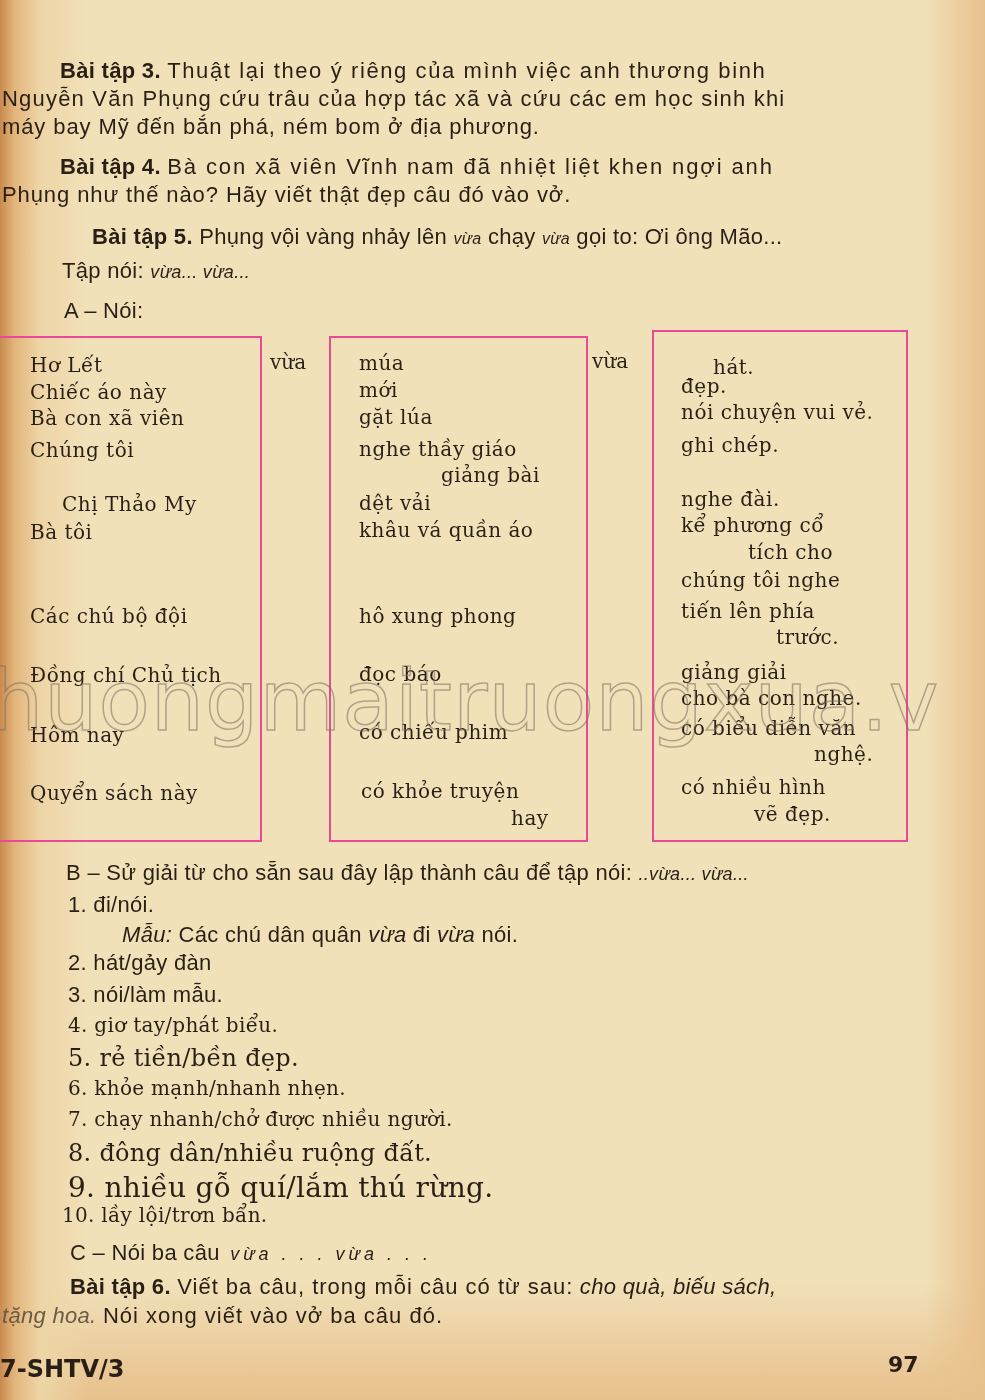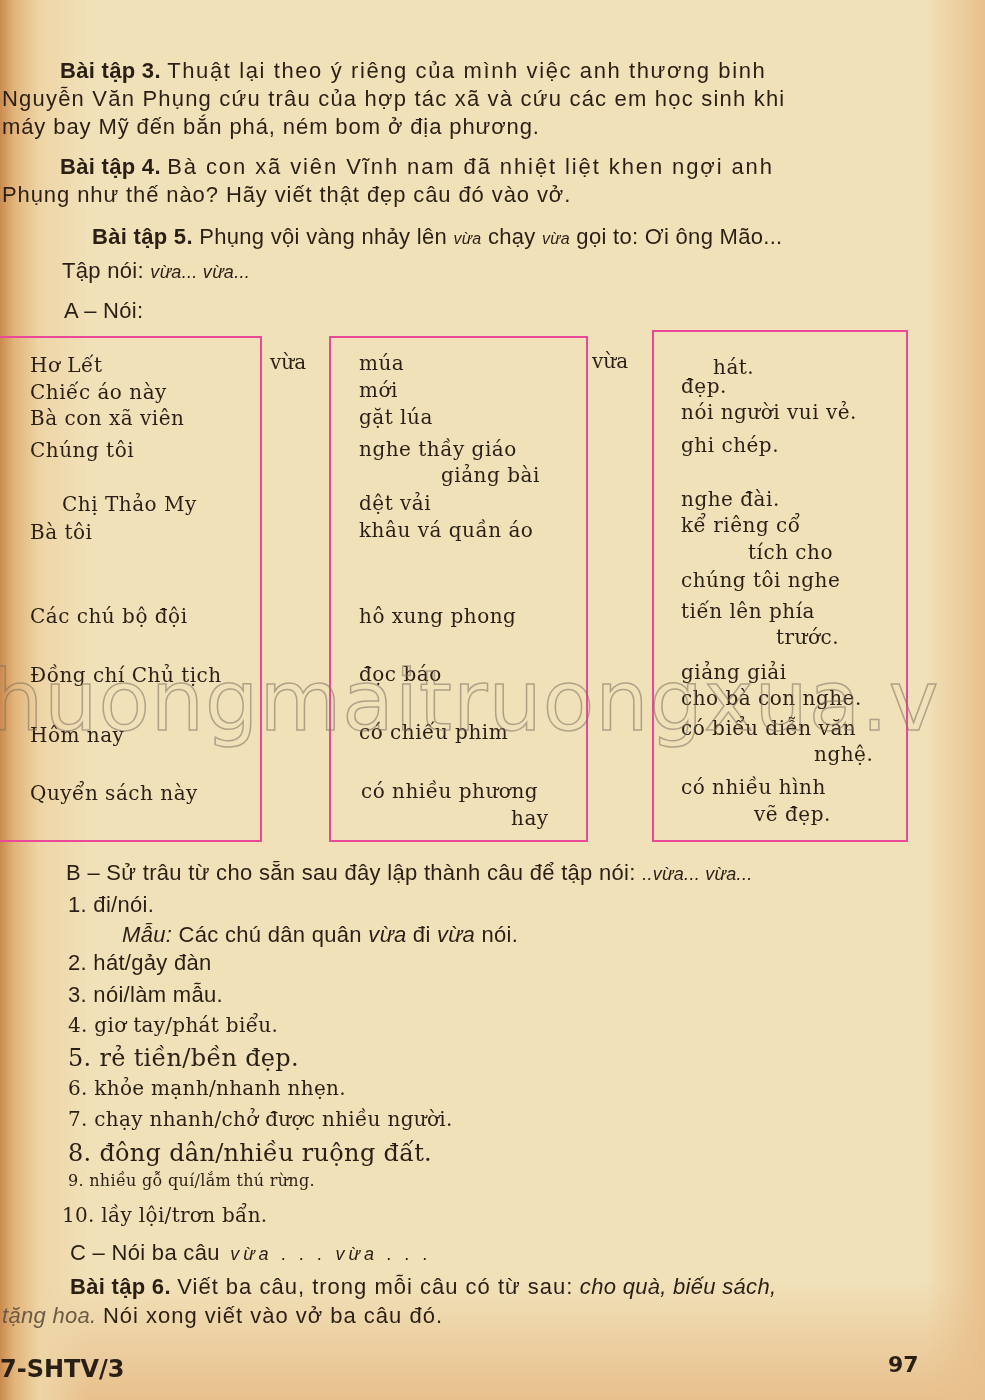--- a/index.html
+++ b/index.html
@@ -80,66 +80,66 @@
     <div class="row" style="left:28px;top:12px;">múa</div>
     <div class="row" style="left:28px;top:39px;">mới</div>
     <div class="row" style="left:28px;top:66px;">gặt lúa</div>
     <div class="row" style="left:28px;top:98px;">nghe thầy giáo</div>
     <div class="row" style="left:110px;top:124px;">giảng bài</div>
     <div class="row" style="left:28px;top:152px;">dệt vải</div>
     <div class="row" style="left:28px;top:179px;">khâu vá quần áo</div>
     <div class="row" style="left:28px;top:265px;">hô xung phong</div>
     <div class="row" style="left:28px;top:323px;">đọc báo</div>
     <div class="row" style="left:28px;top:381px;">có chiếu phim</div>
-    <div class="row" style="left:30px;top:440px;">có nhiều phương</div>
+    <div class="row" style="left:30px;top:440px;">có khỏe truyện</div>
     <div class="row" style="left:180px;top:467px;">hay</div>
   </div>
 
   <div class="vua" style="left:592px;top:349px;">vừa</div>
 
   <div class="box" style="left:652px;top:330px;width:252px;height:508px;">
     <div class="row" style="left:27px;top:22px;margin-left:32px;">hát.</div>
     <div class="row" style="left:27px;top:41px;">đẹp.</div>
-    <div class="row" style="left:27px;top:67px;">nói người vui vẻ.</div>
+    <div class="row" style="left:27px;top:67px;">nói chuyện vui vẻ.</div>
     <div class="row" style="left:27px;top:100px;">ghi chép.</div>
     <div class="row" style="left:27px;top:154px;">nghe đài.</div>
-    <div class="row" style="left:27px;top:180px;">kể riêng cổ</div>
+    <div class="row" style="left:27px;top:180px;">kể phương cổ</div>
     <div class="row" style="left:94px;top:207px;">tích cho</div>
     <div class="row" style="left:27px;top:235px;">chúng tôi nghe</div>
     <div class="row" style="left:27px;top:266px;">tiến lên phía</div>
     <div class="row" style="left:122px;top:292px;">trước.</div>
     <div class="row" style="left:27px;top:327px;">giảng giải</div>
     <div class="row" style="left:27px;top:353px;">cho bà con nghe.</div>
     <div class="row" style="left:27px;top:383px;">có biểu diễn văn</div>
     <div class="row" style="left:160px;top:409px;">nghệ.</div>
     <div class="row" style="left:27px;top:442px;">có nhiều hình</div>
     <div class="row" style="left:100px;top:469px;">vẽ đẹp.</div>
   </div>
 
   <div class="ln" style="left:66px;top:860px;">
-    <span>B – Sử trâu từ cho sẵn sau đây lập thành câu để tập nói:</span>
+    <span>B – Sử giải từ cho sẵn sau đây lập thành câu để tập nói:</span>
     <span class="i" style="font-size:18px;">..vừa... vừa...</span>
   </div>
   <div class="ln" style="left:68px;top:892px;">1. đi/nói.</div>
   <div class="ln" style="left:122px;top:922px;">
     <span class="i">Mẫu:</span>
     <span>Các chú dân quân</span>
     <span class="i">vừa</span>
     <span>đi</span>
     <span class="i">vừa</span>
     <span>nói.</span>
   </div>
   <div class="ln" style="left:68px;top:950px;">2. hát/gảy đàn</div>
   <div class="ln" style="left:68px;top:982px;">3. nói/làm mẫu.</div>
   <div class="ln serif" style="left:68px;top:1013px;font-size:20px;">4. giơ tay/phát biểu.</div>
   <div class="ln serif" style="left:68px;top:1044px;font-size:24px;">5. rẻ tiền/bền đẹp.</div>
   <div class="ln serif" style="left:68px;top:1076px;font-size:20px;">6. khỏe mạnh/nhanh nhẹn.</div>
   <div class="ln serif" style="left:68px;top:1107px;font-size:20px;">7. chạy nhanh/chở được nhiều người.</div>
   <div class="ln serif" style="left:68px;top:1139px;font-size:24px;">8. đông dân/nhiều ruộng đất.</div>
-  <div class="ln serif" style="left:68px;top:1171px;font-size:16px;">9. nhiều gỗ quí/lắm thú rừng.</div>
+  <div class="ln serif" style="left:68px;top:1171px;font-size:28px;">9. nhiều gỗ quí/lắm thú rừng.</div>
   <div class="ln serif" style="left:62px;top:1203px;font-size:20px;">10. lầy lội/trơn bẩn.</div>
 
   <div class="ln" style="left:70px;top:1240px;">
     <span>C – Nói ba câu</span>
     <span class="i" style="font-size:18px;letter-spacing:4px;margin-left:4px;">vừa . . . vừa . . .</span>
   </div>
 
   <div class="ln" style="left:70px;top:1274px;">
     <span class="b">Bài tập 6.</span>
     <span style="letter-spacing:1px;">Viết ba câu, trong mỗi câu có từ sau:</span>

